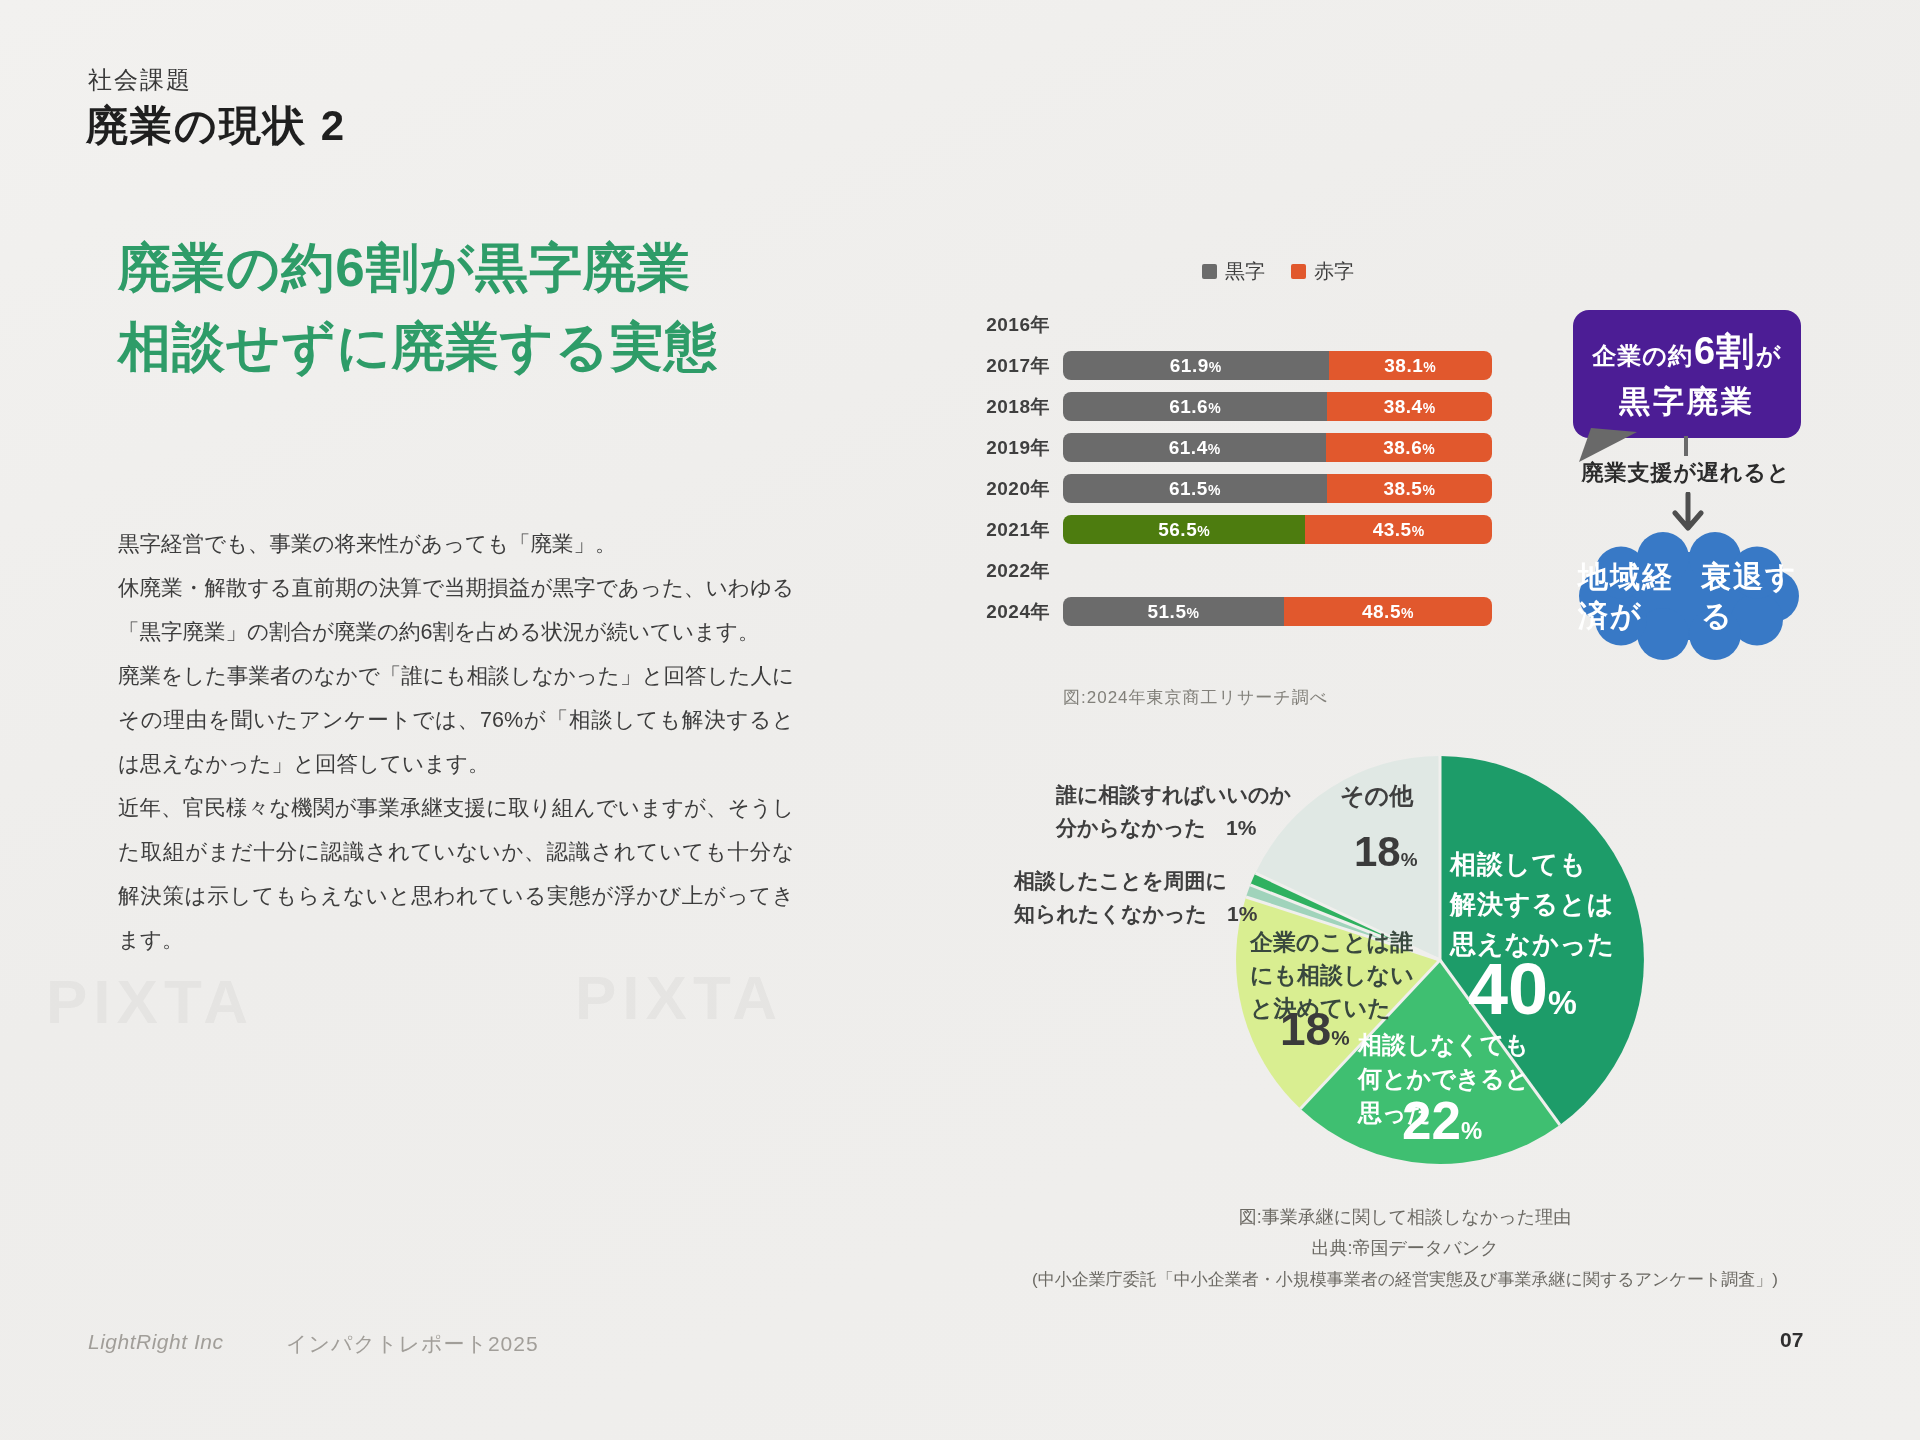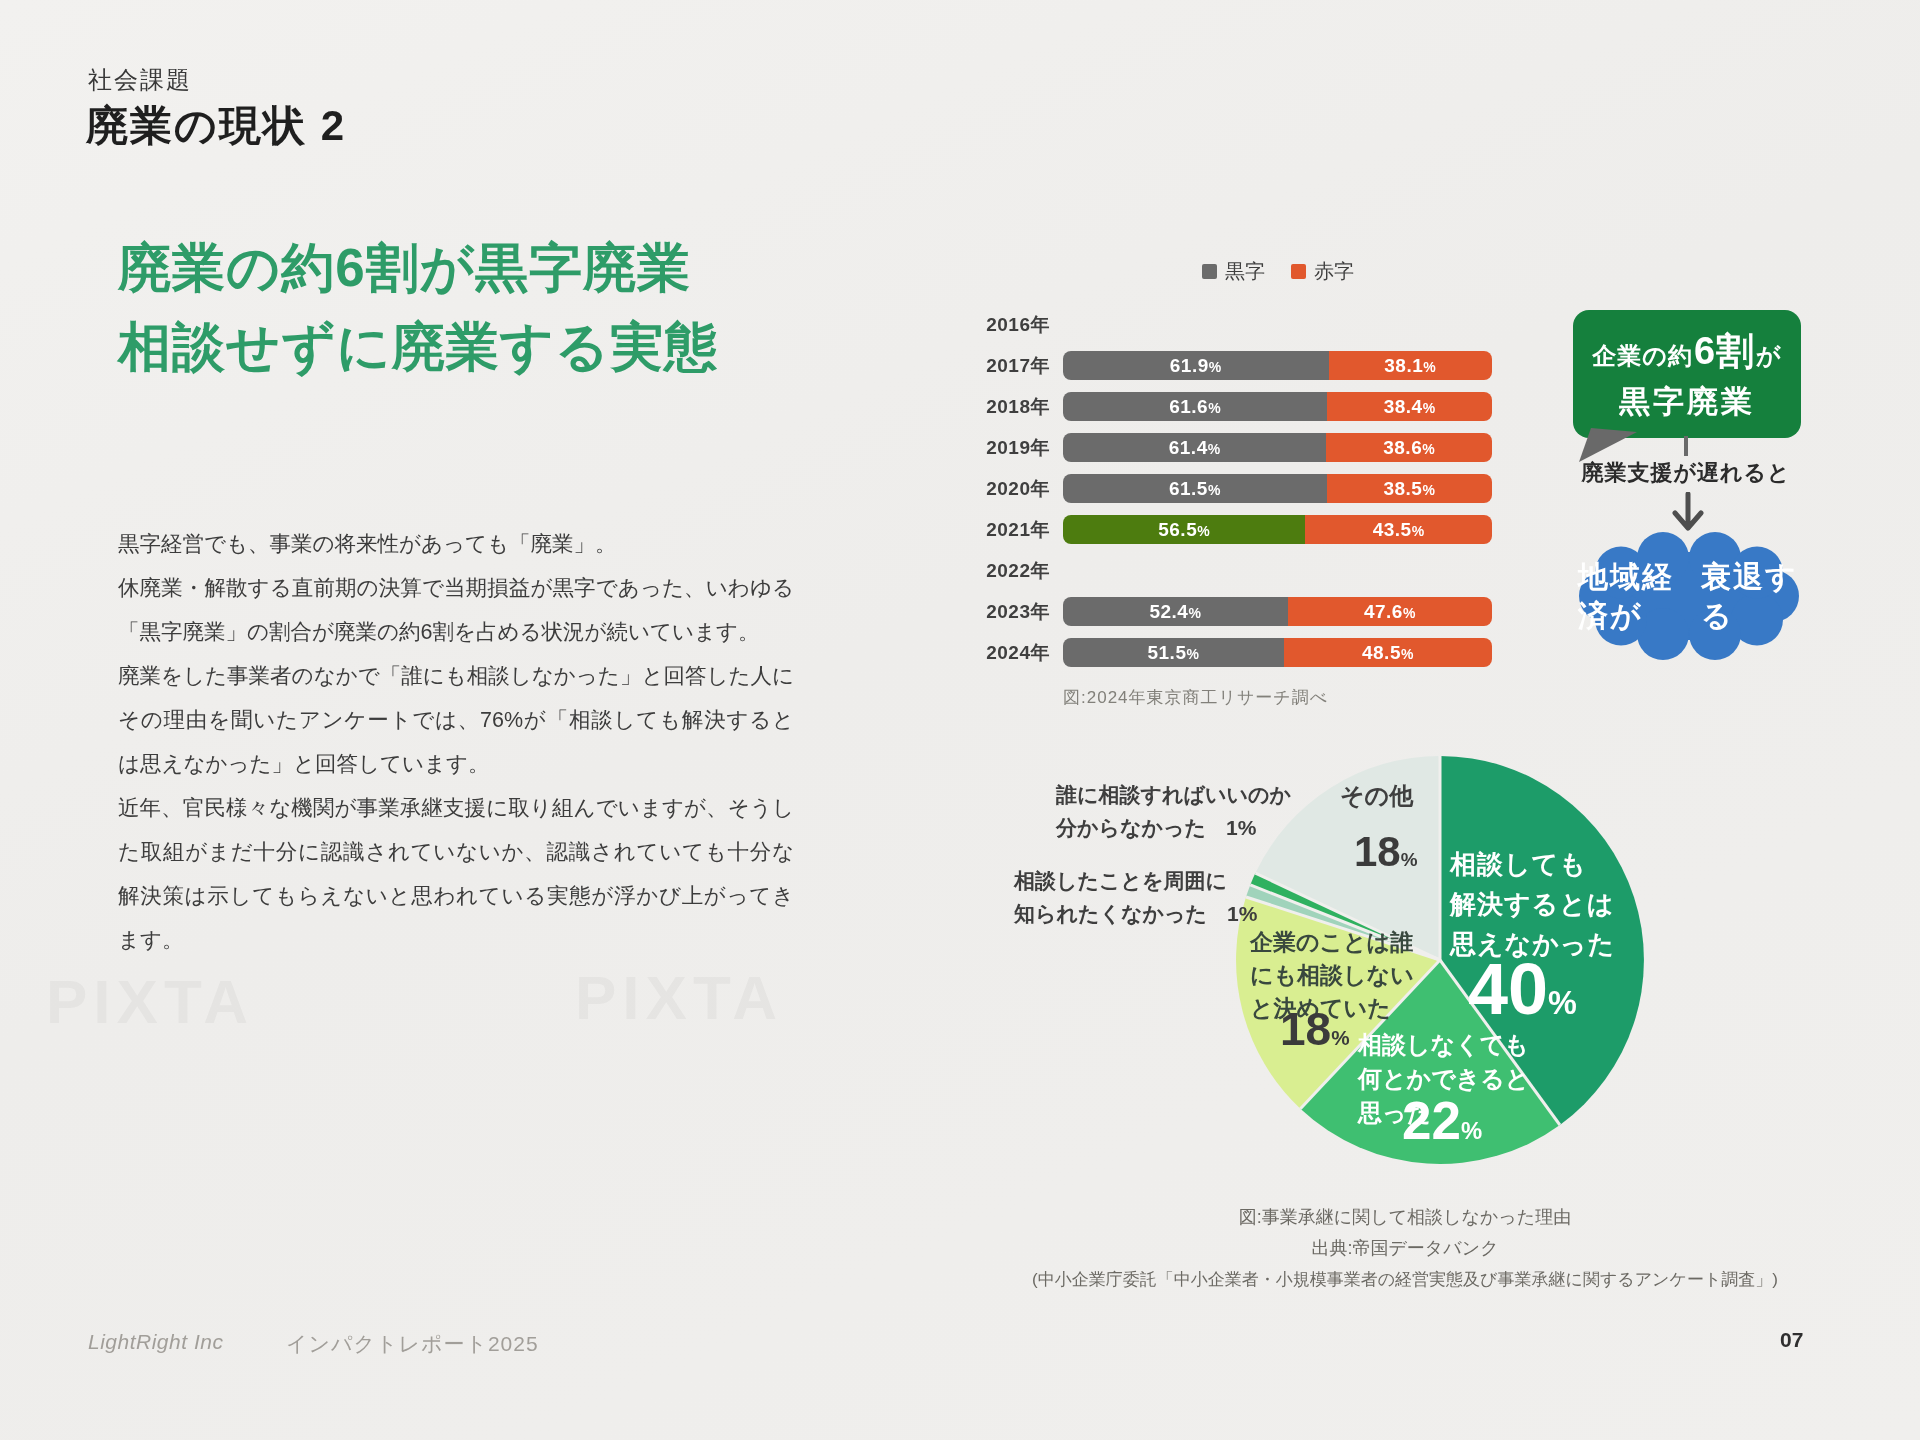--- a/index.html
+++ b/index.html
@@ -162,46 +162,35 @@
           </div>
           <div class="bar-seg" style="width: 43.5%; background: rgb(225, 88, 45);">
             <span class="bar-val">43.5<span class="suf">%</span></span>
           </div>
         </div>
       </div>
       <div class="bar-row">
         <div class="bar-year">2022年</div>
       </div>
       <div class="bar-row">
-        <div class="bar-year">2023年</div>
-        <div class="bar-track">
-          <div class="bar-seg" style="width: 52.4%; background: rgb(107, 107, 107);">
-            <span class="bar-val">52.4<span class="suf">%</span></span>
-          </div>
-          <div class="bar-seg" style="width: 47.6%; background: rgb(225, 88, 45);">
-            <span class="bar-val">47.6<span class="suf">%</span></span>
-          </div>
-        </div>
-      </div>
-      <div class="bar-row">
         <div class="bar-year">2024年</div>
         <div class="bar-track">
           <div class="bar-seg" style="width: 51.5%; background: rgb(107, 107, 107);">
             <span class="bar-val">51.5<span class="suf">%</span></span>
           </div>
           <div class="bar-seg" style="width: 48.5%; background: rgb(225, 88, 45);">
             <span class="bar-val">48.5<span class="suf">%</span></span>
           </div>
         </div>
       </div>
     </div>
 </div>
 <div class="abs bar-caption">図:2024年東京商工リサーチ調べ</div>
 
-<div class="abs bubble" style="background: #15803d;">
+<div class="abs bubble" style="background: #4c1d95;">
   <div class="bubble-l1">
     <span>企業の約</span>
       <span class="big">6割</span>
       <span>が</span>
   </div>
   <div class="bubble-l2">黒字廃業</div>
   <svg class="bubble-tail" width="60" height="36">
       <polygon points="12,0 58,4 0,34" fill="#696969"></polygon>
     </svg>
 </div>

